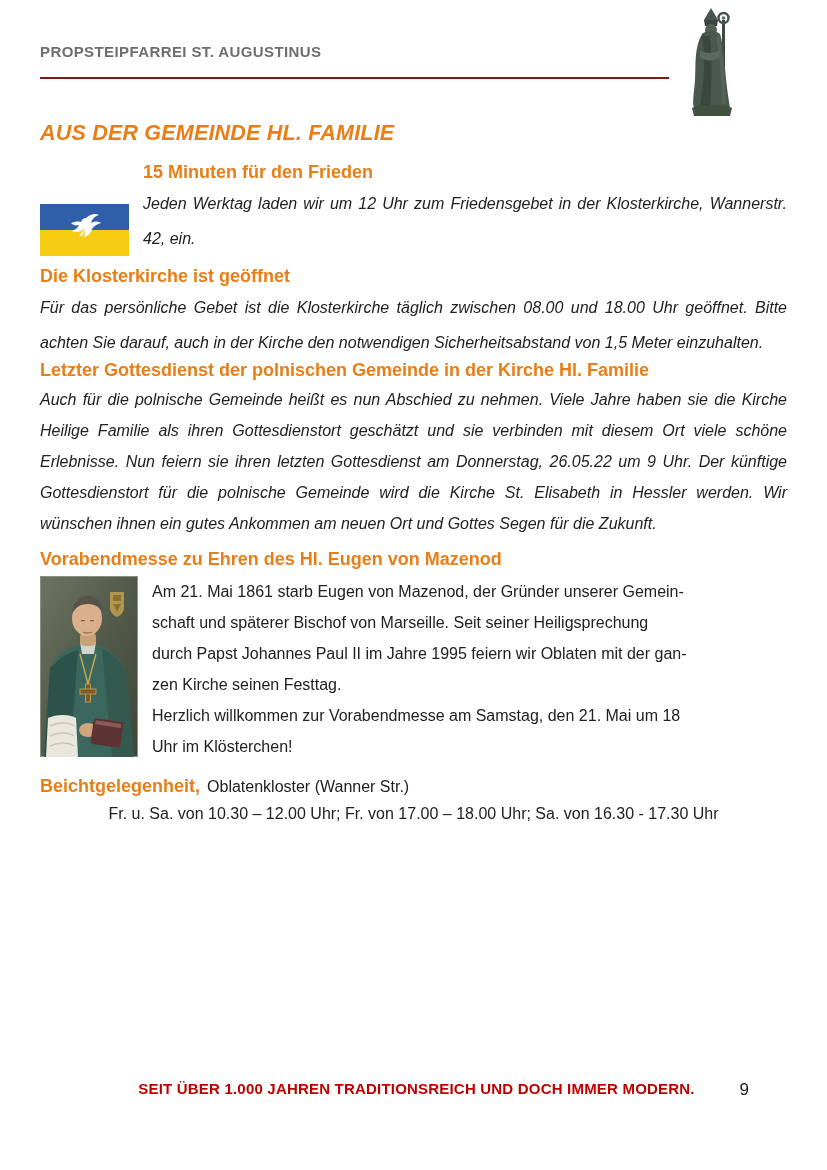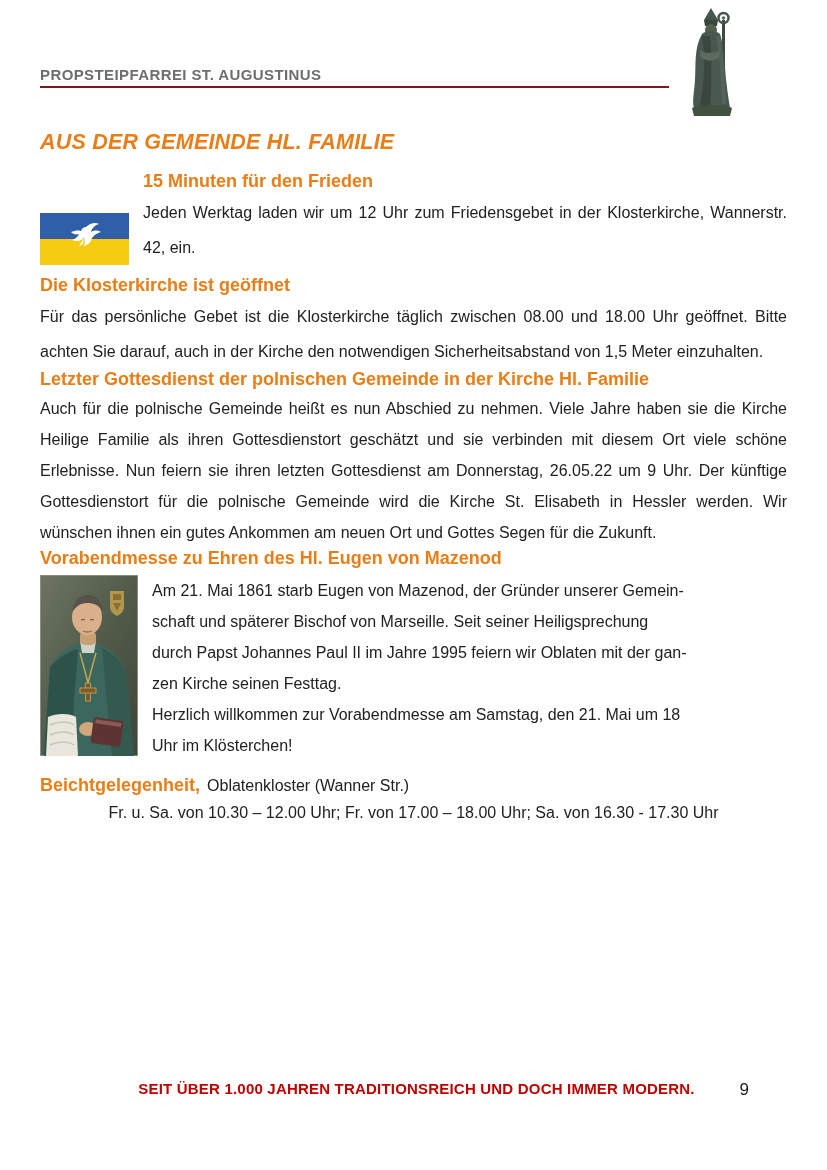--- a/index.html
+++ b/index.html
@@ -11,24 +11,24 @@
     margin: 0 auto;
     background: #ffffff;
     font-family: "Liberation Sans", sans-serif;
     color: #212121;
     overflow: hidden;
   }
   .content { padding: 0 40px; }
 
   
   .masthead {
-    margin-top: 66px;
+    margin-top: 43px;
     width: 629px;
     border-bottom: 2px solid #7e1b15;
-    padding-bottom: 3px;
+    padding-bottom: 17px;
   }
   .masthead-title {
     font-size: 15px;
     font-weight: bold;
     color: #6e6e6e;
     letter-spacing: 0.4px;
   }
   .statue { position: absolute; top: 6px; left: 680px; width: 64px; height: 112px; }
 
   
@@ -46,33 +46,34 @@
     color: #e97e17;
   }
 
   
   .body-text {
     font-size: 16px;
     line-height: 35px;
     color: #212121;
     text-align: justify;
     margin-top: 3px;
+    font-style: italic;
   }
   .lines { white-space: pre-line; text-align: left; }
 
   
   .sec-frieden { margin-top: 16px; display: flex; align-items: flex-end; }
   .flag { flex: 0 0 89px; width: 89px; height: 52px; margin-top: 5px; }
   .frieden-col { margin-left: 14px; flex: 1; }
 
   .sec-kloster { margin-top: 10px; }
   .sec-gottes { margin-top: 0; }
   .sec-gottes .body-text { line-height: 31px; }
 
-  .sec-vorabend { margin-top: 0; }
+  .sec-vorabend { margin-top: 10px; }
   .vorabend-row { display: flex; align-items: flex-start; margin-top: 6px; }
   .portrait { flex: 0 0 98px; width: 98px; height: 181px; }
   .vorabend-col { margin-left: 14px; flex: 1; font-size: 16px; line-height: 31px; }
 
   .sec-krank { margin-top: 26px; }
   .sec-beicht { margin-top: 14px; }
   .beicht-line { display: flex; align-items: baseline; text-align: right; }
   .beicht-location { font-size: 16px; color: #212121; font-weight: normal; margin-left: 7px; }
   .beicht-times { margin-top: 8px; font-size: 16px; color: #212121; text-align: center; }
 

